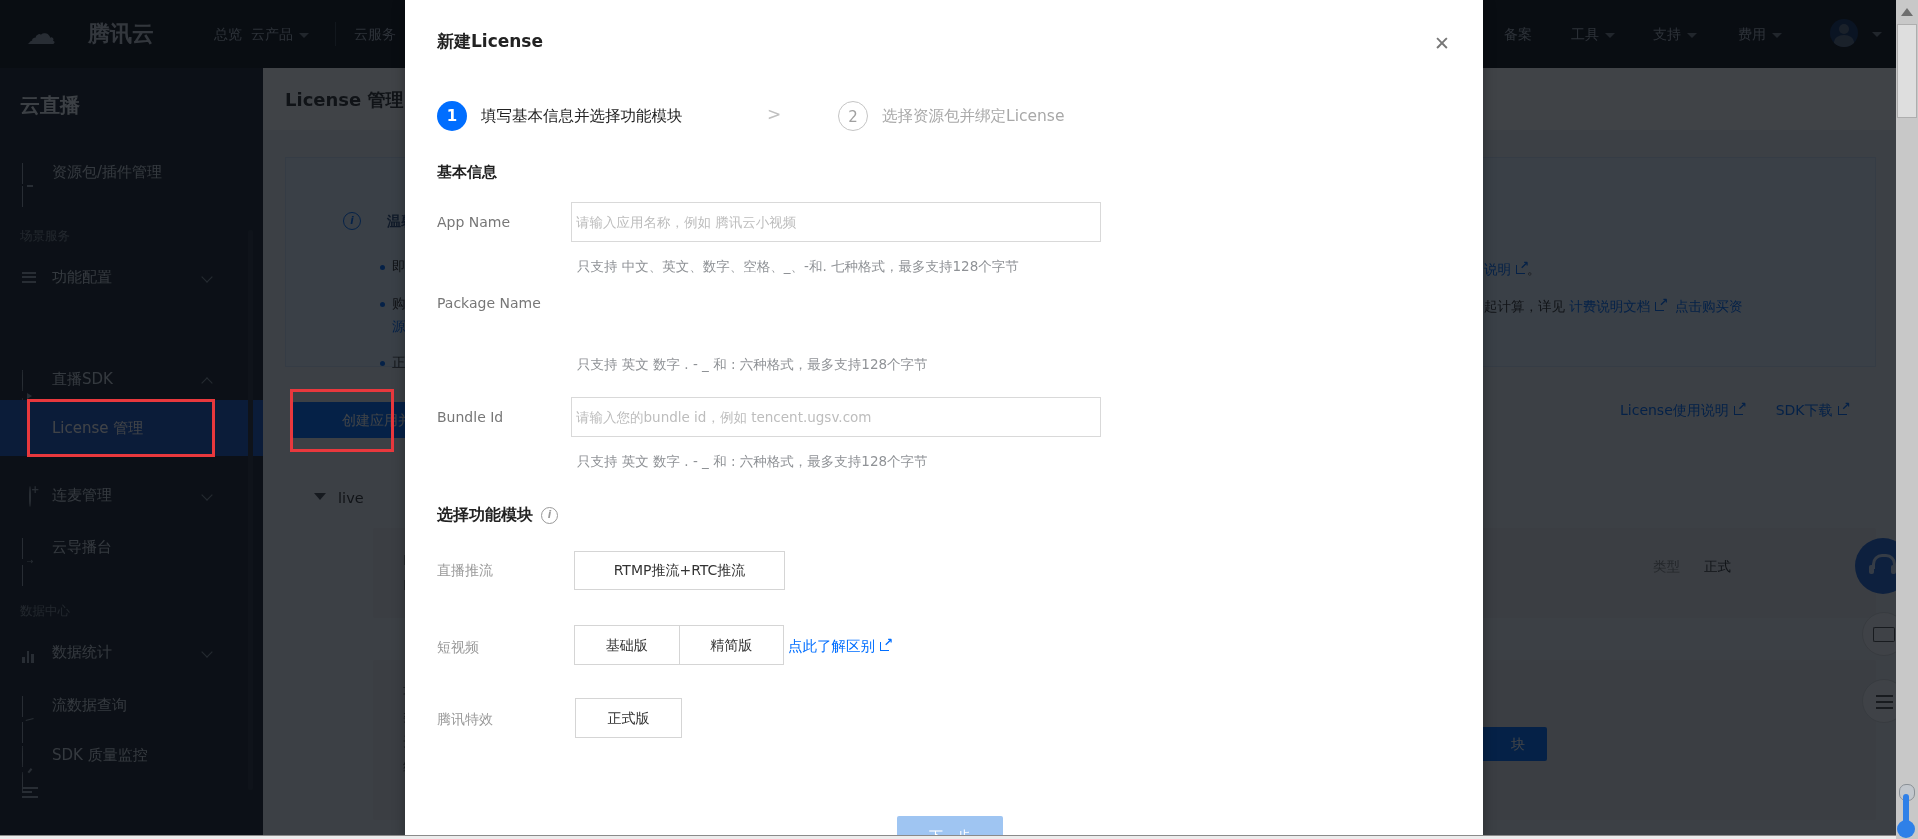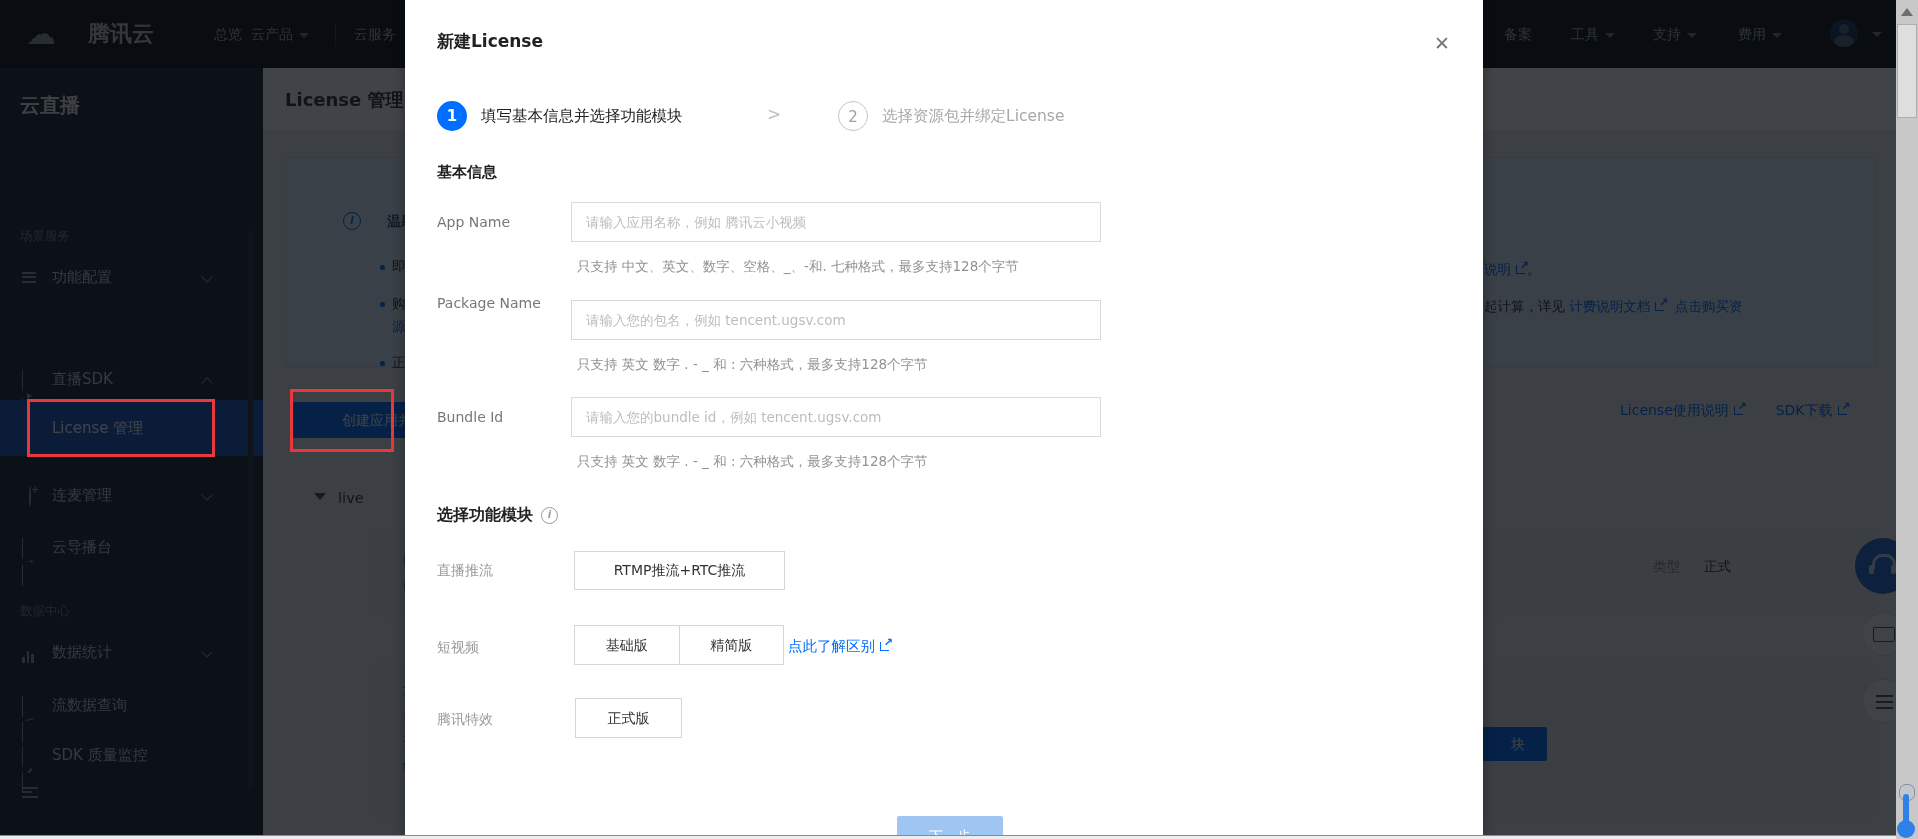--- a/index.html
+++ b/index.html
@@ -86,21 +86,21 @@
   .m-close{position:absolute;left:1022px;top:28px;width:30px;height:30px;font-size:19px;color:#777;text-align:center;line-height:30px;cursor:pointer;}
   .step-circle{position:absolute;width:30px;height:30px;border-radius:50%;text-align:center;line-height:30px;font-size:15px;font-weight:bold;box-sizing:border-box;}
   .step-circle.on{background:#006eff;color:#fff;}
   .step-circle.off{border:1px solid #c5c5c5;color:#a0a0a0;font-weight:normal;}
   .step-label{position:absolute;top:106px;font-size:15.5px;white-space:nowrap;}
   .step-label.on{color:#222;font-weight:normal;}
   .step-label.off{color:#a8a8a8;}
   .step-sep{position:absolute;left:362px;top:104px;font-size:17px;color:#c0c0c0;}
   .m-section{position:absolute;left:32px;font-size:15px;font-weight:bold;color:#222;white-space:nowrap;}
   .f-label{position:absolute;left:32px;font-size:14px;color:#777;white-space:nowrap;}
-  .f-input{position:absolute;left:166px;width:530px;height:40px;border:1px solid #d9d9d9;box-sizing:border-box;padding:0 14px;font-size:13.5px;color:#333;font-family:"DejaVu Sans","Liberation Sans",sans-serif;background:#fff;}
+  .f-input{position:absolute;left:166px;width:530px;height:40px;border:1px solid #d9d9d9;box-sizing:border-box;padding:0 4px;font-size:13.5px;color:#333;font-family:"DejaVu Sans","Liberation Sans",sans-serif;background:#fff;}
   .f-input::placeholder{color:#bdbdbd;}
   .f-help{position:absolute;left:172px;font-size:13.5px;color:#8f9296;white-space:nowrap;}
   .opt-btn{position:absolute;border:1px solid #d5d5d5;box-sizing:border-box;background:#fff;font-size:14px;color:#333;text-align:center;cursor:pointer;}
   .grp{position:absolute;left:169px;top:625px;width:210px;height:40px;border:1px solid #d5d5d5;box-sizing:border-box;display:flex;}
   .grp .cell{flex:1;text-align:center;line-height:38px;font-size:14px;color:#333;cursor:pointer;}
   .grp .cell + .cell{border-left:1px solid #d5d5d5;}
   .next-btn{position:absolute;left:492px;top:816px;width:106px;height:40px;background:#9fc5f2;color:#fff;font-size:14px;text-align:center;line-height:40px;border-radius:2px;cursor:pointer;}
   .m-info{display:inline-block;width:15px;height:15px;border:1px solid #999;border-radius:50%;color:#999;text-align:center;line-height:14px;font-size:10px;font-style:italic;vertical-align:2px;margin-left:8px;}
   .m-info::after{content:"i";}
   
@@ -126,20 +126,24 @@
   <span class="nav-item" style="left:1504px;">备案</span>
   <span class="nav-item" style="left:1571px;"><span>工具</span><span class="nav-caret"></span></span>
   <span class="nav-item" style="left:1653px;"><span>支持</span><span class="nav-caret"></span></span>
   <span class="nav-item" style="left:1738px;"><span>费用</span><span class="nav-caret"></span></span>
   <span class="avatar"></span>
   <span class="nav-caret" style="position:absolute;left:1866px;top:32px;"></span>
 </div>
 
 <div class="abs sidebar">
   <div class="sb-title">云直播</div>
+  <div class="sb-item" style="top:82px;">
+    <span class="sb-ic"><span class="i-box" style="color:#99a2ae;"></span></span>
+    <span class="lbl">资源包/插件管理</span>
+  </div>
   <div class="sb-section" style="top:160px;">场景服务</div>
   <div class="sb-item" style="top:187px;">
     <span class="sb-ic">
         <span class="i-sliders" style="color:#99a2ae;display:block;width:14px;">
           <i></i>
           <i></i>
           <i></i>
         </span>
       </span>
     <span class="lbl">功能配置</span>
@@ -257,21 +261,20 @@
   <div class="step-circle off" style="left:433px;top:101px;">2</div>
   <div class="step-label off" style="left:477px;">选择资源包并绑定License</div>
 
   <div class="m-section" style="top:163px;">基本信息</div>
 
   <div class="f-label" style="top:214px;">App Name</div>
   <input class="f-input" style="top: 202px;" placeholder="请输入应用名称，例如 腾讯云小视频">
   <div class="f-help" style="top:258px;">只支持 中文、英文、数字、空格、_、-和. 七种格式，最多支持128个字节</div>
 
   <div class="f-label" style="top:295px;">Package Name</div>
-  <input class="f-input" style="top: 300px;" placeholder="请输入您的包名，例如 tencent.ugsv.com">
   <div class="f-help" style="top:356px;">只支持 英文 数字 . - _ 和 : 六种格式，最多支持128个字节</div>
 
   <div class="f-label" style="top:409px;">Bundle Id</div>
   <input class="f-input" style="top: 397px;" placeholder="请输入您的bundle id，例如 tencent.ugsv.com">
   <div class="f-help" style="top:453px;">只支持 英文 数字 . - _ 和 : 六种格式，最多支持128个字节</div>
 
   <div class="m-section" style="top:505px;font-size:16px;"><span>选择功能模块</span><span class="m-info"></span></div>
 
   <div class="f-label" style="top:562px;color:#999;">直播推流</div>
   <div class="opt-btn" style="left:169px;top:551px;width:211px;height:39px;line-height:37px;">RTMP推流+RTC推流</div>

